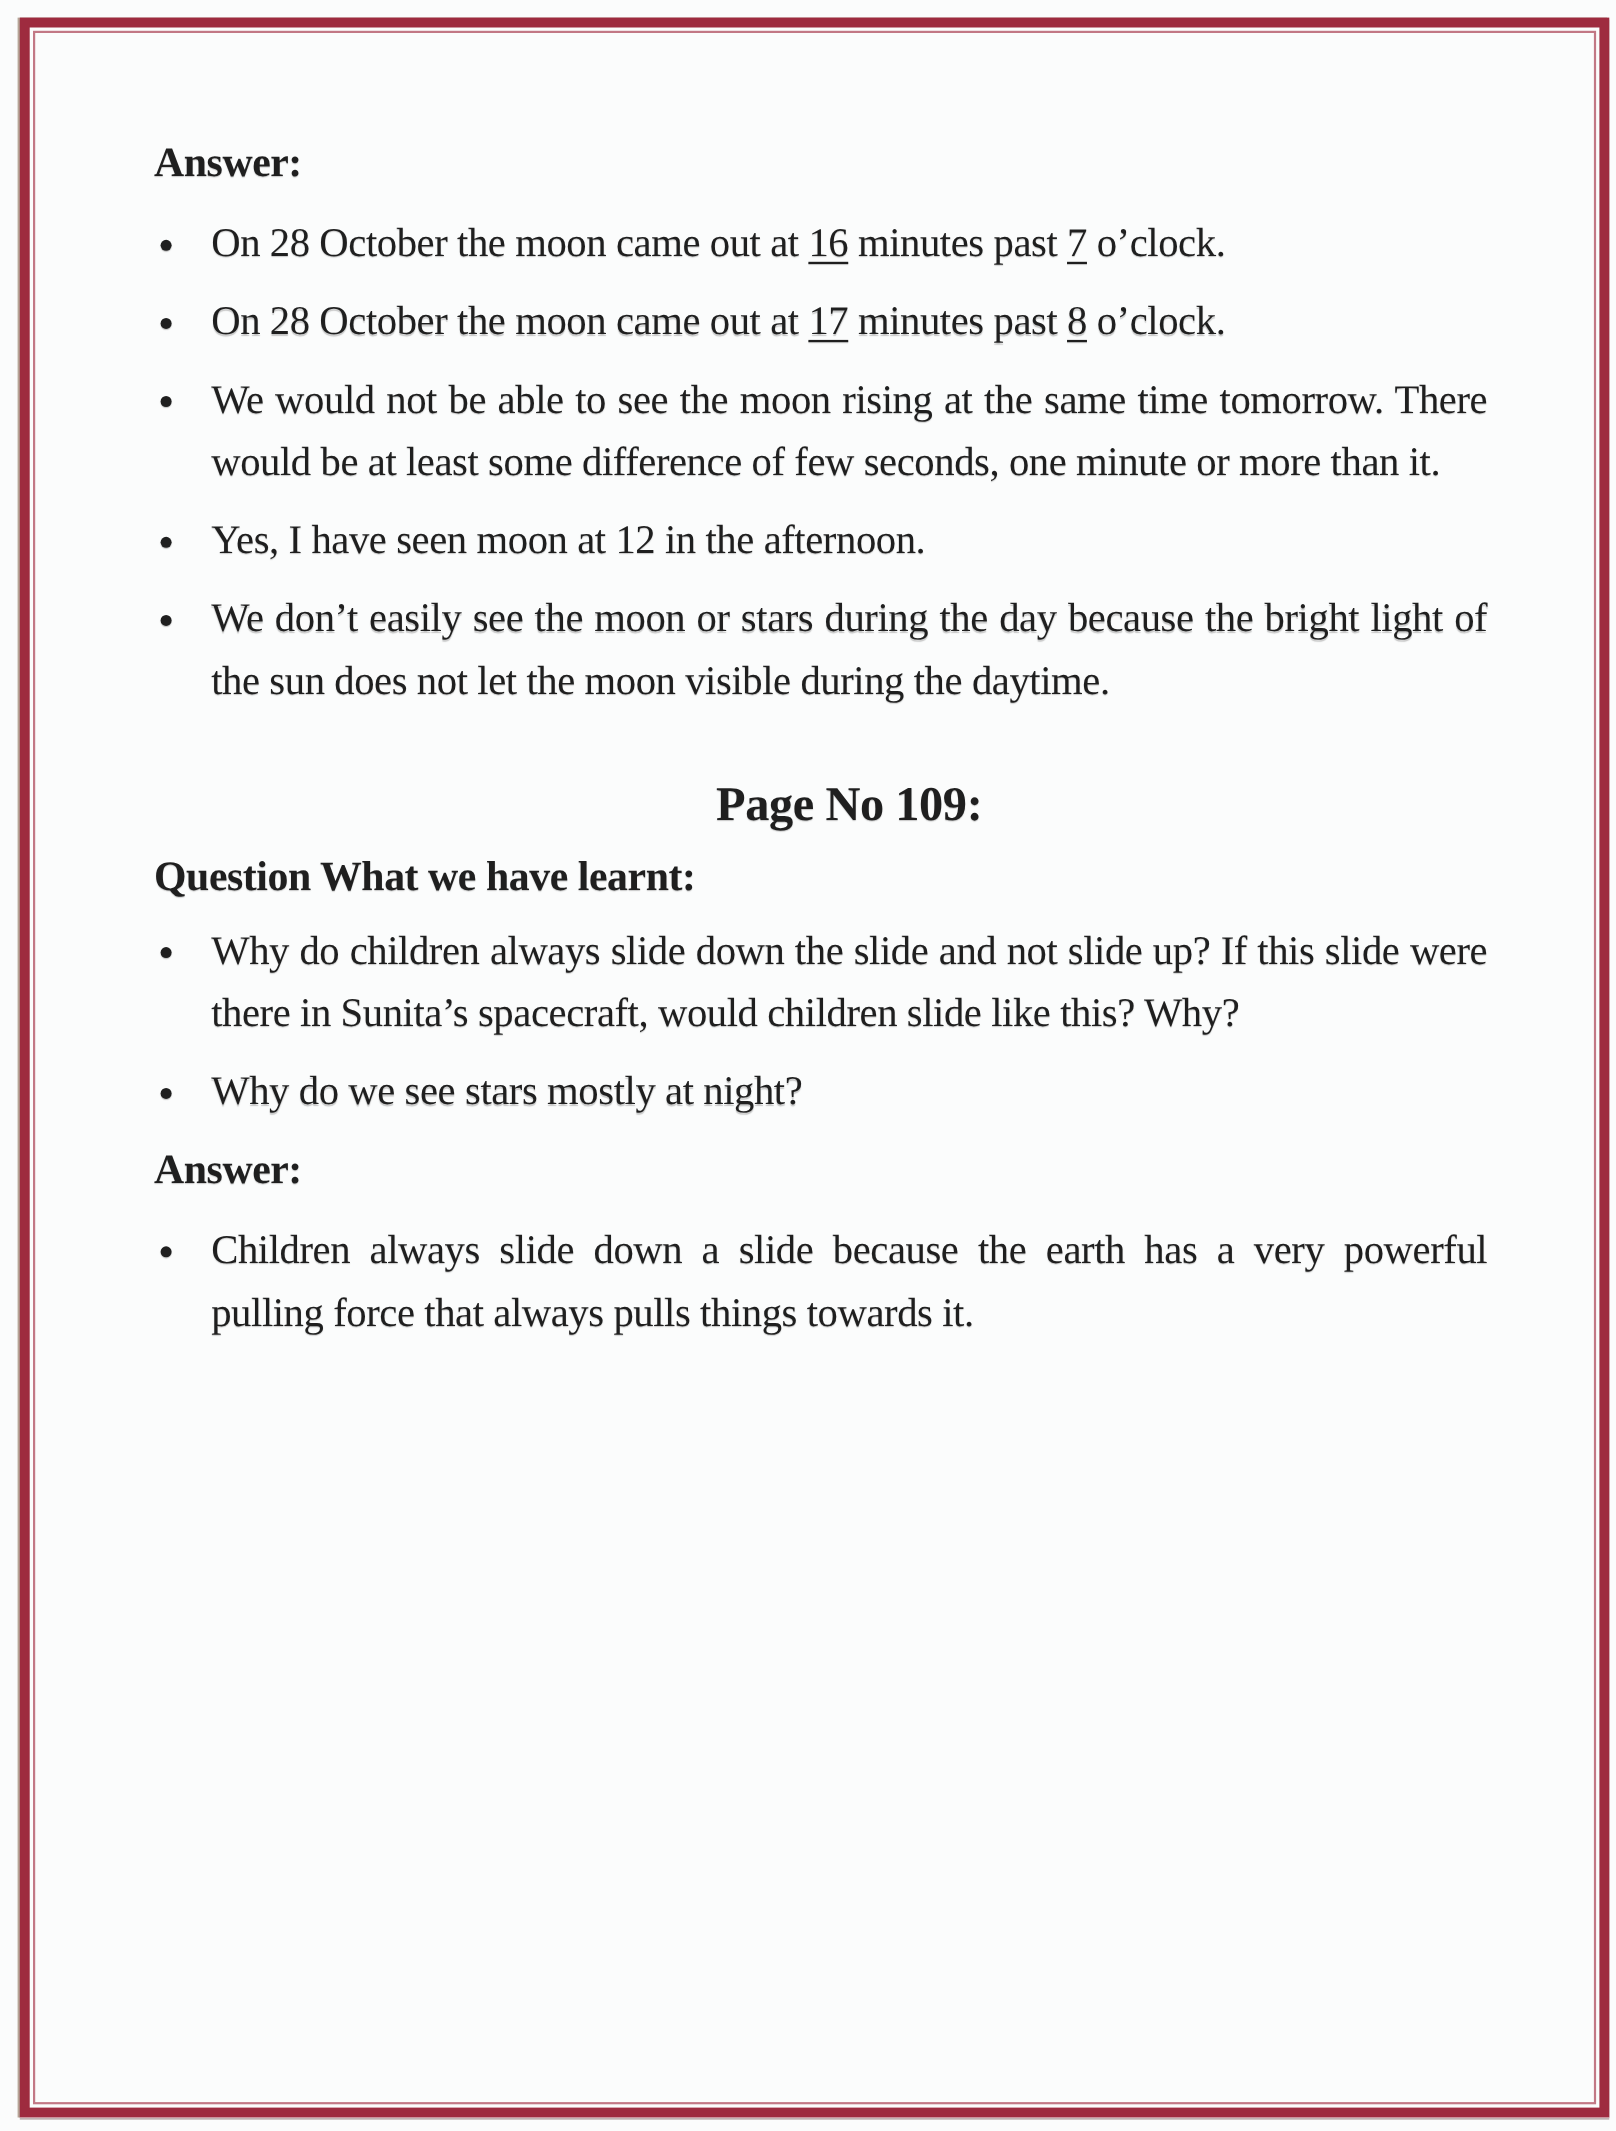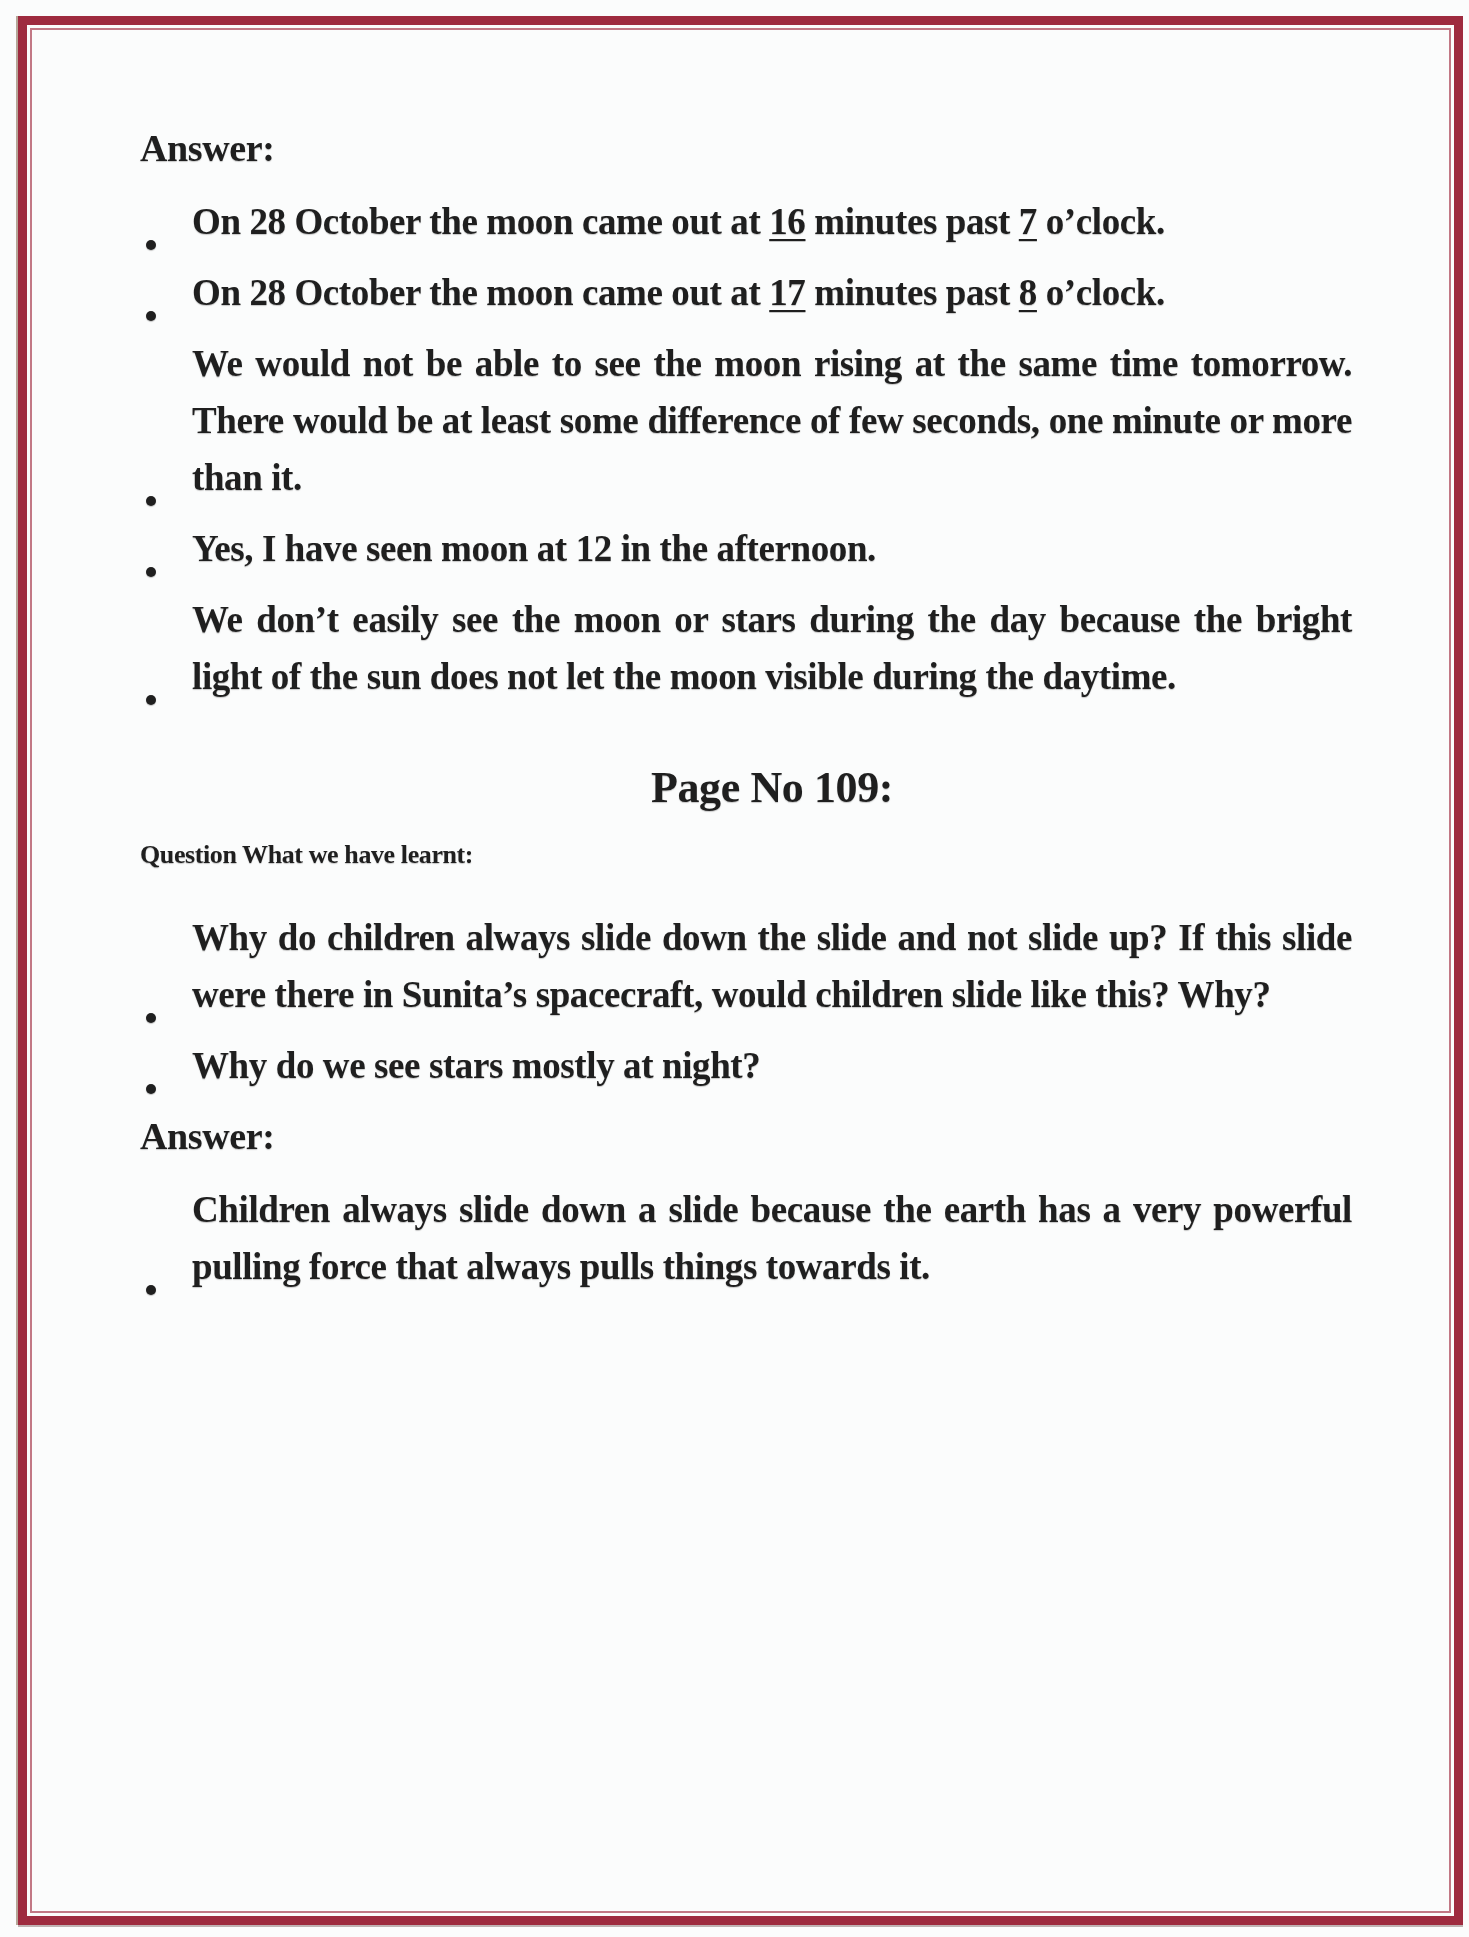--- a/index.html
+++ b/index.html
@@ -51,28 +51,27 @@
   }
   .page-heading {
     font-weight: bold;
     font-size: 44px;
     text-align: center;
     width: 1160px;
     margin: 54px 0 10px 52px;
   }
   .question-heading {
     font-weight: bold;
-    font-size: 26px;
-    margin: 0 0 26px 0;
+    font-size: 38px;
+    margin: 0 0 10px 0;
   }
   .bullet {
     display: flex;
-    align-items: flex-end;
+    align-items: flex-start;
     margin: 0 0 14px 0;
-    font-weight: bold;
   }
   .bullet.gap-after { margin-bottom: 32px; }
   .dot {
     flex: 0 0 auto;
     width: 10px;
     height: 10px;
     border-radius: 50%;
     background: var(--text);
     margin: 25px 0 0 6px;
     box-shadow: 0 1px 1px rgba(60,60,60,0.3);

